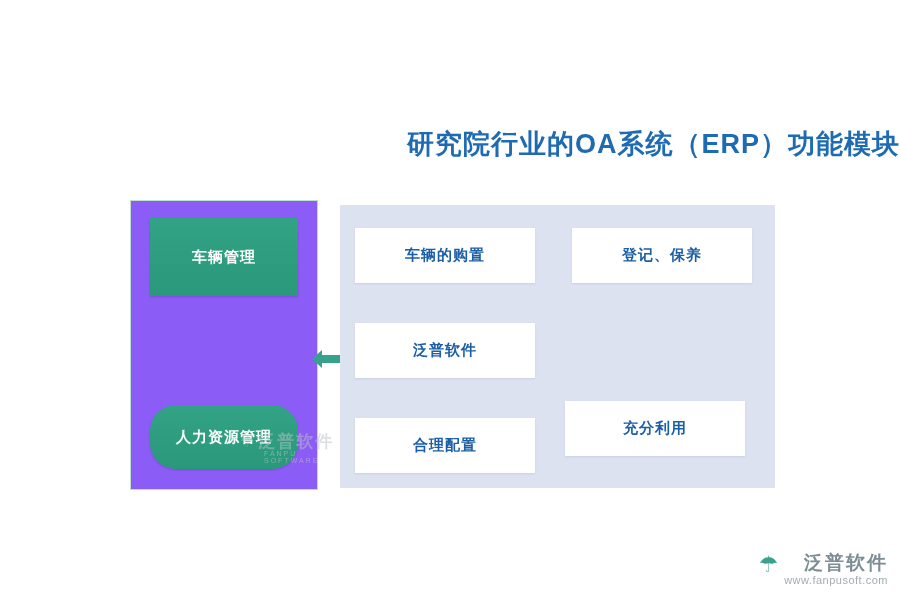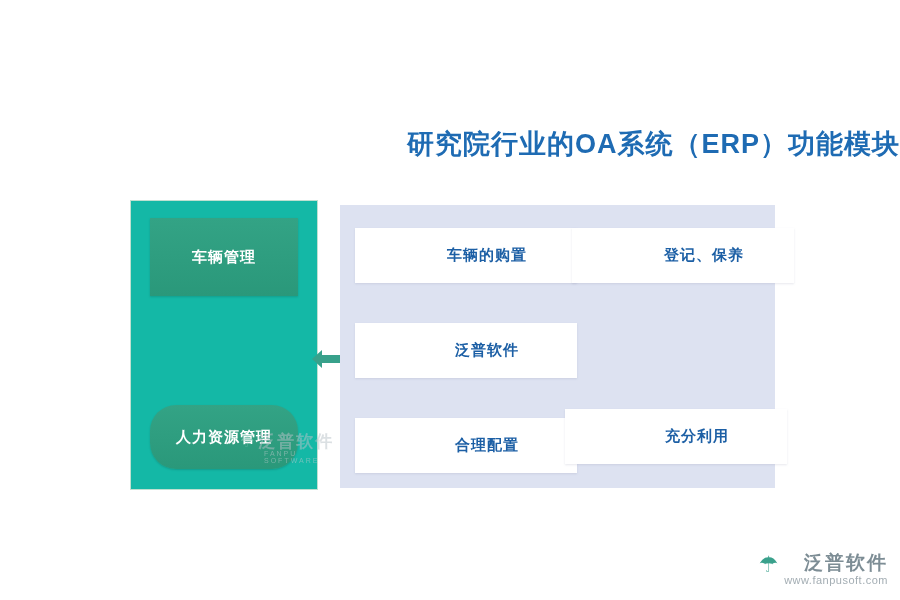--- a/index.html
+++ b/index.html
@@ -27,21 +27,21 @@
     letter-spacing: 1px;
     margin: 0;
   }
   
   .left-panel {
     position: absolute;
     left: 130px;
     top: 200px;
     width: 188px;
     height: 290px;
-    background: #14b8a6;
+    background: #8b5cf6;
     border: 1px solid #bfe0d1;
     box-sizing: border-box;
   }
   .green-btn {
     position: absolute;
     left: 19px;
     width: 148px;
     background: linear-gradient(180deg, #33a385 0%, #2a987a 100%);
     color: #ffffff;
     font-size: 15px;
@@ -82,28 +82,27 @@
     background: #ffffff;
     color: #1c5fa5;
     font-size: 15px;
     font-weight: bold;
     display: flex;
     align-items: center;
     justify-content: center;
     letter-spacing: 1px;
     box-shadow: 0 1px 2px rgba(120,130,160,0.18);
     cursor: pointer;
-    padding-left: 42px;
   }
   .card.c0 { left: 15px;  top: 23px; }
   .card.c1 { left: 232px; top: 23px; }
   .card.c2 { left: 15px;  top: 118px; }
   .card.c3 { left: 225px; top: 118px; }
   .card.c4 { left: 15px;  top: 213px; }
-  .card.c5 { left: 225px; top: 204px; }
+  .card.c5 { left: 225px; top: 196px; }
 
   
   .watermark {
     position: absolute;
     left: 240px;
     top: 430px;
     opacity: 0.5;
     color: #b9c2c8;
     pointer-events: none;
     display: flex;

